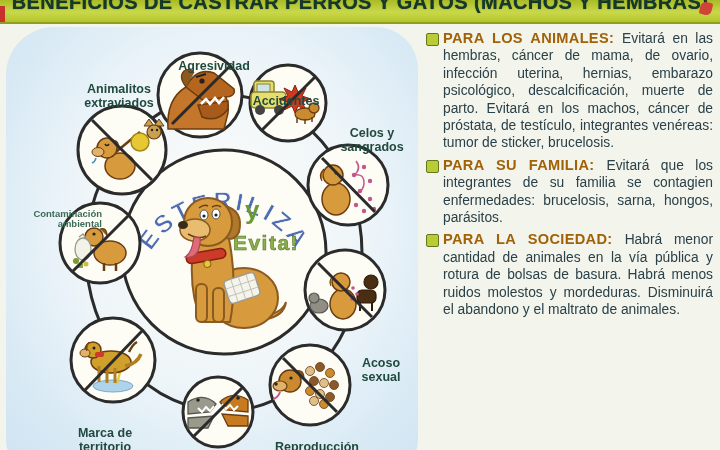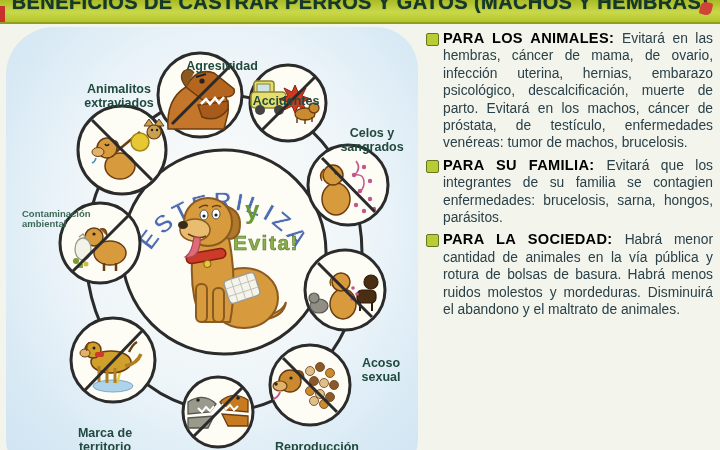--- a/index.html
+++ b/index.html
@@ -15,35 +15,35 @@
   .red-edge-left{position:absolute;left:0;top:6px;width:5px;height:16px;background:#c7322a;}
   .red-mark-tr{position:absolute;right:8px;top:2px;width:12px;height:13px;background:#cf4436;
           border-radius:6px 2px 6px 2px;transform:rotate(14deg);}
   
   .panel{position:absolute;left:6px;top:27px;width:412px;height:440px;
          border-radius:48px 42px 26px 26px;
          background:radial-gradient(ellipse at 52% 45%, #fdfdf7 0%, #eef5f9 48%, #d9eaf5 78%, #cfe3f2 100%);}
   .diagram-svg{position:absolute;left:0;top:0;}
   .lbl{position:absolute;font-weight:bold;color:#214a3e;font-size:12.5px;line-height:1.08;
        text-align:center;}
-  .lbl-agresividad{left:160px;top:33px;width:112px;}
+  .lbl-agresividad{left:152px;top:33px;width:112px;}
   .lbl-accidentes{left:232px;top:38px;width:96px;margin-top:30px;}
   .lbl-celos{left:326px;top:100px;width:80px;}
   .lbl-acoso{left:342px;top:330px;width:66px;}
   .lbl-reproduccion{left:246px;top:414px;width:130px;}
   .lbl-marca{left:52px;top:400px;width:94px;}
-  .lbl-contaminacion{left:16px;top:182px;width:80px;font-size:9.5px;color:#3c6a58;text-align:left;}
+  .lbl-contaminacion{left:16px;top:182px;width:80px;font-size:9.5px;color:#3c6a58;text-align:right;}
   .lbl-extraviados{left:60px;top:56px;width:106px;}
   
   .benefits{position:absolute;left:426px;top:30px;width:287px;color:#2a4149;}
   .benefit{position:relative;padding-left:17px;margin:0 0 5px 0;
            font-size:13.8px;line-height:17.4px;text-align:justify;}
   .bullet{position:absolute;left:0;top:3px;width:11px;height:11px;border-radius:2px;
           background:#b9cc35;border:1px solid #66761d;}
-  .bh{font-weight:bold;font-size:14.6px;color:#000000;letter-spacing:.3px;}
+  .bh{font-weight:bold;font-size:14.6px;color:#a16207;letter-spacing:.3px;}
 </style>
 </head>
 <body>
 
 <div class="page">
 
   <div class="banner">
     <div class="banner-title">BENEFICIOS DE CASTRAR PERROS Y GATOS (MACHOS Y HEMBRAS)</div>
   </div>
   <div class="red-edge-left"></div>
@@ -265,21 +265,21 @@
     <div class="lbl lbl-reproduccion">Reproducción descontrolada</div>
     <div class="lbl lbl-marca">Marca de territorio</div>
     <div class="lbl lbl-contaminacion">Contaminación ambiental</div>
     <div class="lbl lbl-extraviados">Animalitos extraviados</div>
   </div>
 
   <div class="benefits">
     <p class="benefit">
       <span class="bullet"></span>
       <span class="bh">PARA LOS ANIMALES: </span>
-      <span>Evitará en las hembras, cáncer de mama, de ovario, infección uterina, hernias, embarazo psicológico, descalcificación, muerte de parto. Evitará en los machos, cáncer de próstata, de testículo, enfermedades venéreas: tumor de machos, brucelosis.</span>
+      <span>Evitará en las hembras, cáncer de mama, de ovario, infección uterina, hernias, embarazo psicológico, descalcificación, muerte de parto. Evitará en los machos, cáncer de próstata, de testículo, integrantes venéreas: tumor de sticker, brucelosis.</span>
     </p>
     <p class="benefit">
       <span class="bullet"></span>
       <span class="bh">PARA SU FAMILIA: </span>
       <span>Evitará que los integrantes de su familia se contagien enfermedades: brucelosis, sarna, hongos, parásitos.</span>
     </p>
     <p class="benefit">
       <span class="bullet"></span>
       <span class="bh">PARA LA SOCIEDAD: </span>
       <span>Habrá menor cantidad de animales en la vía pública y rotura de bolsas de basura. Habrá menos ruidos molestos y mordeduras. Disminuirá el abandono y el maltrato de animales.</span>

